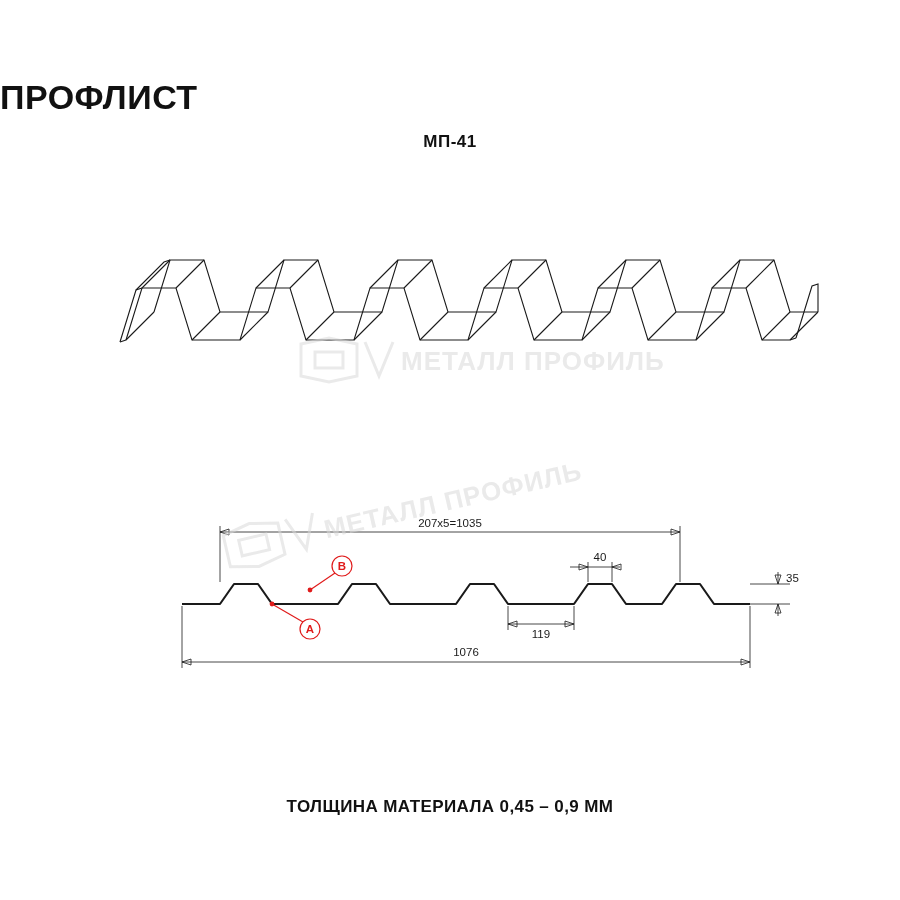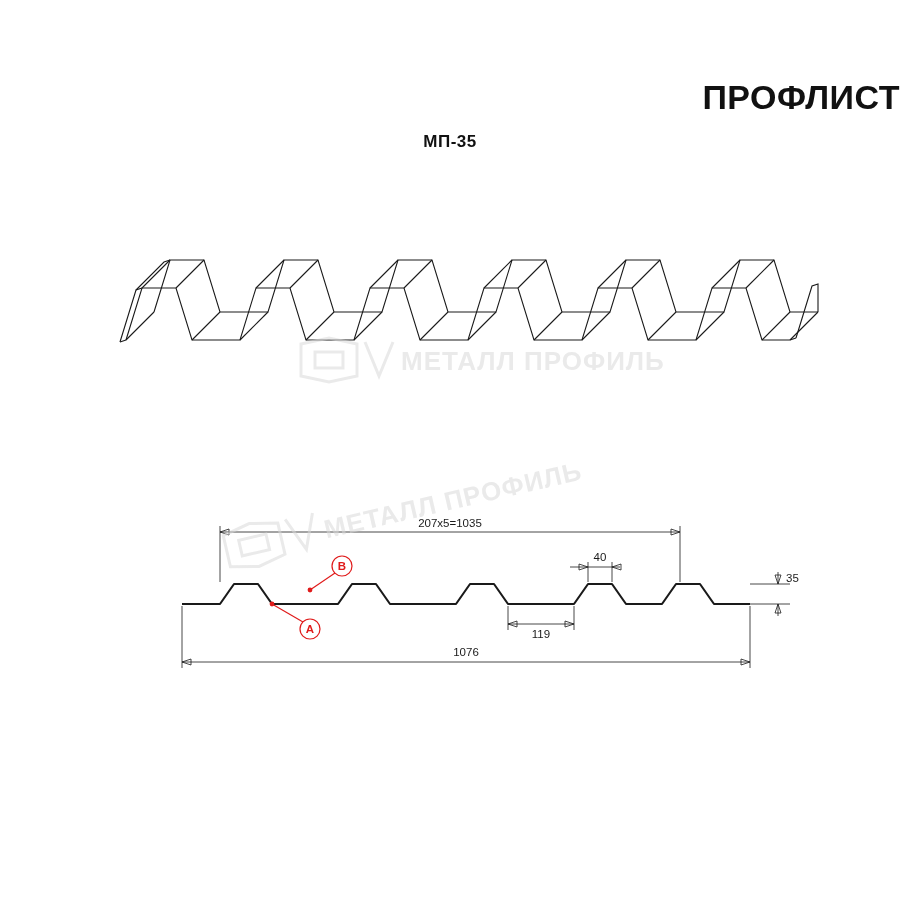--- a/index.html
+++ b/index.html
@@ -19,21 +19,21 @@
     position: absolute;
     inset: 0;
   }
 
   
   .title {
     position: absolute;
     top: 78px;
     left: 0;
     width: 900px;
-    text-align: right;
+    text-align: left;
     font-size: 34px;
     font-weight: bold;
     letter-spacing: 0.5px;
     color: #111;
   }
   .subtitle {
     position: absolute;
     top: 132px;
     left: 0;
     width: 900px;
@@ -106,21 +106,21 @@
     font-weight: bold;
     fill: #e01b1b;
   }
 </style>
 </head>
 <body>
 
 <div class="sheet">
 
   <div class="title">ПРОФЛИСТ</div>
-  <div class="subtitle">МП-35</div>
+  <div class="subtitle">МП-41</div>
 
   <div class="iso-wrap">
     <svg width="730" height="160" viewBox="0 0 730 160">
 
       <g>
         <path class="ln" d="M 36,110
                             L 52,58  L 86,58  L 102,110
                             L 150,110 L 166,58 L 200,58 L 216,110
                             L 264,110 L 280,58 L 314,58 L 330,110
                             L 378,110 L 394,58 L 428,58 L 444,110
@@ -266,14 +266,15 @@
         <g fill="none" stroke="#d9d9d9" stroke-width="3">
           <path d="M6,44 L34,38 L62,44 L62,76 L34,82 L6,76 Z"></path>
           <rect x="20" y="52" width="28" height="16"></rect>
           <path d="M70,42 L84,76 L98,42"></path>
         </g>
         <text class="wm-text" x="106" y="70">МЕТАЛЛ ПРОФИЛЬ</text>
       </g>
     </svg>
   </div>
 
+  <div class="footer-note">ТОЛЩИНА МАТЕРИАЛА 0,45 – 0,9 ММ</div>
 
 </div>
 
 </body></html>

